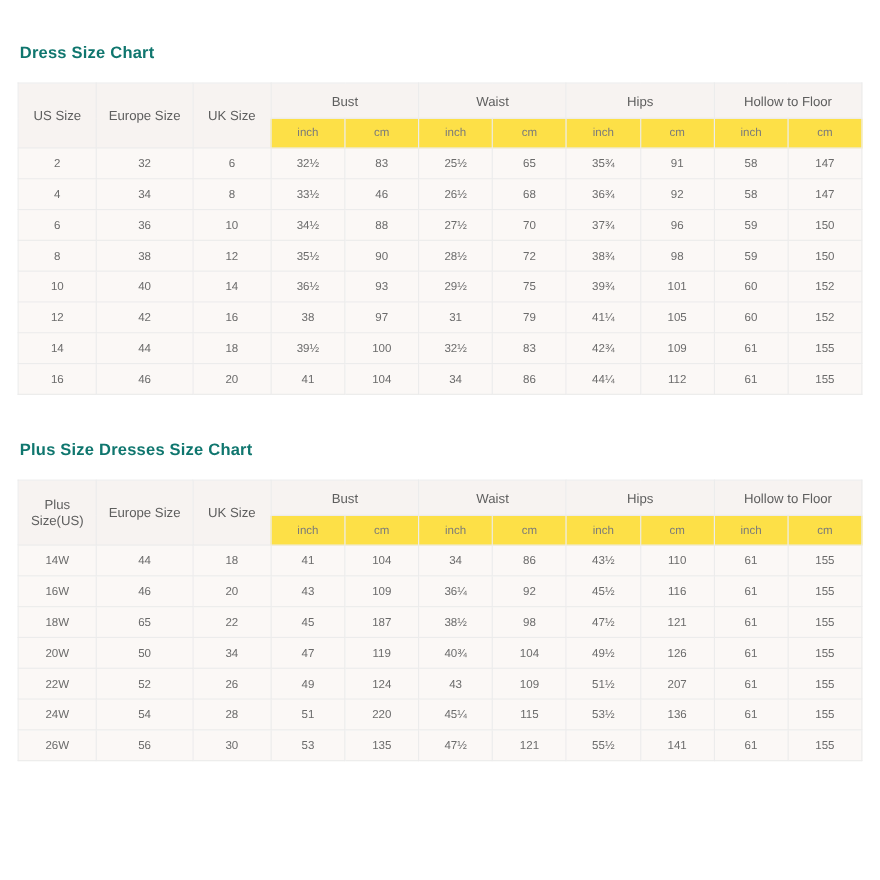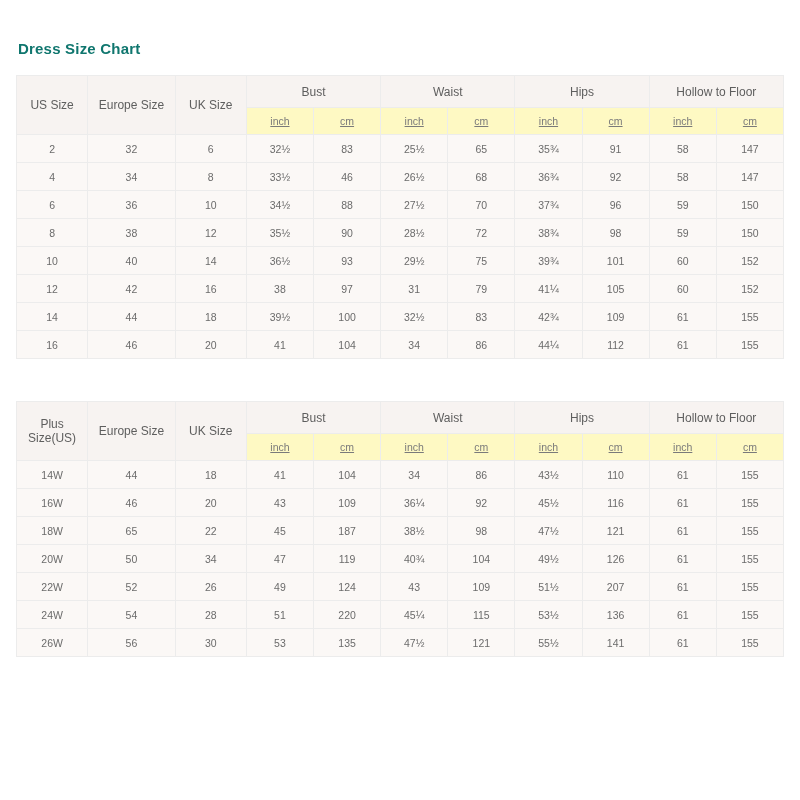--- a/index.html
+++ b/index.html
@@ -43,22 +43,21 @@
   }
   table.size-table th {
     height: 31px;
     color: #5e5e5e;
     background: #f7f3f1;
     font-size: 12px;
   }
   table.size-table tr.unit-row td {
     height: 26px;
     color: #7a7a7a;
-    background: #fef9c3;
-    text-decoration: underline;
+    background: #fde047;
   }
   table.size-table tbody tr td:first-child {
     color: #6b6b6b;
   }
   .block-gap {
     height: 42px;
   }
   .second-block {
     margin-top: 0;
   }
@@ -211,20 +210,21 @@
         <td>44¼</td>
         <td>112</td>
         <td>61</td>
         <td>155</td>
       </tr>
     </tbody>
   </table>
 
   <div class="block-gap"></div>
 
+  <h2 class="chart-title">Plus Size Dresses Size Chart</h2>
   <table class="size-table second-block">
     <colgroup>
       <col class="c-size">
         <col class="c-eu">
         <col class="c-uk">
       <col class="c-half">
         <col class="c-half">
       <col class="c-half">
         <col class="c-half">
       <col class="c-half">

